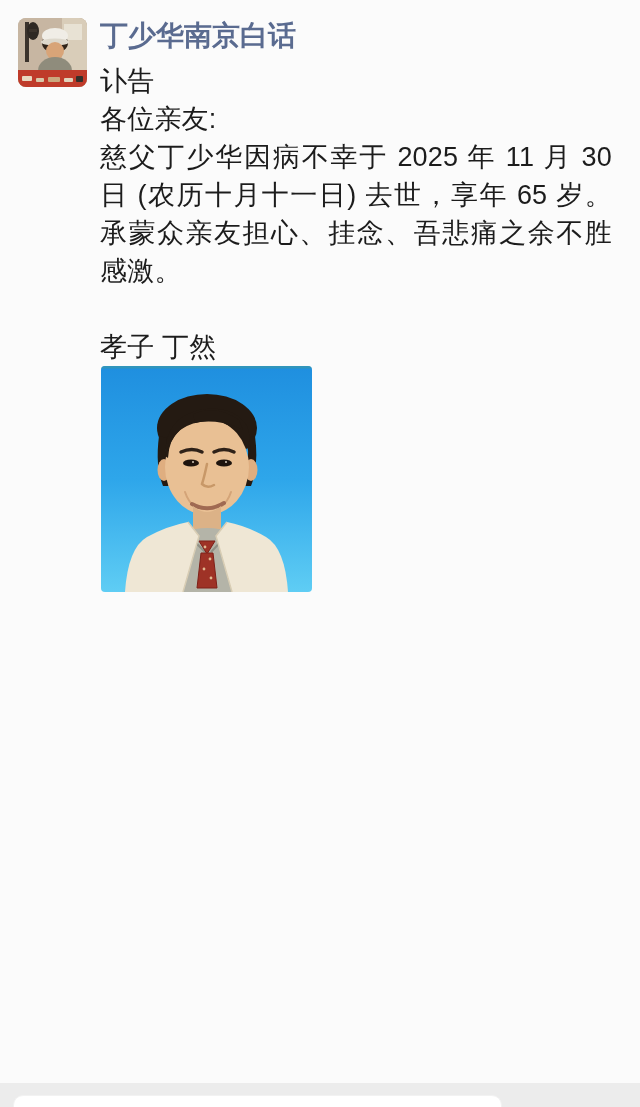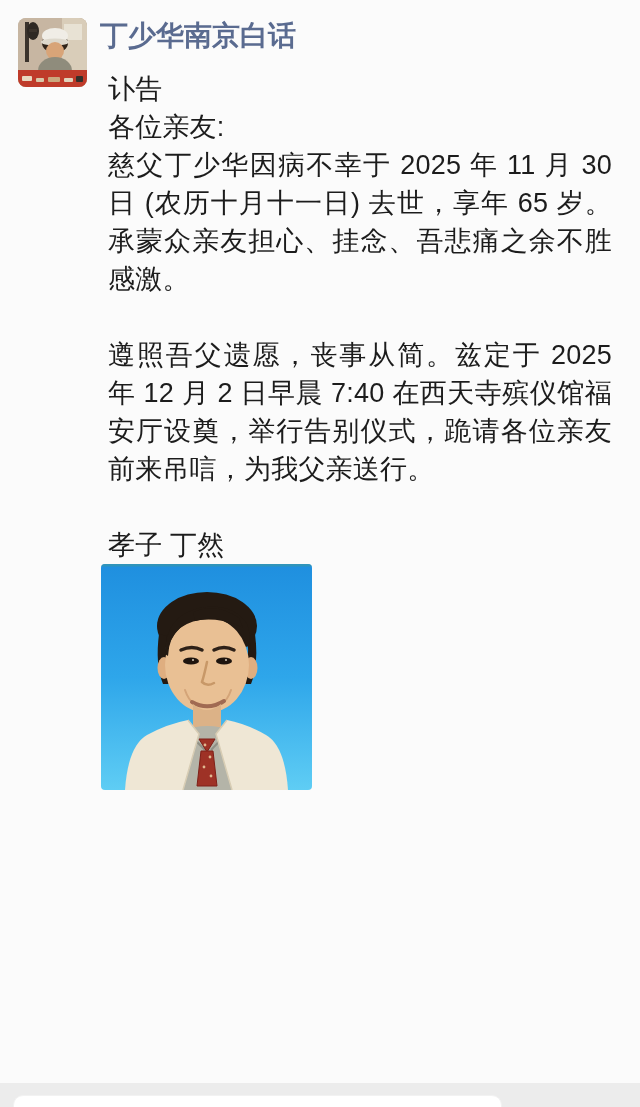--- a/index.html
+++ b/index.html
@@ -29,29 +29,29 @@
     position: absolute;
     left: 100px;
     top: 20px;
     width: 512px;
   }
   .author-name {
     color: #5a6b90;
     font-size: 28px;
     font-weight: 600;
     line-height: 32px;
-    margin-bottom: 18px;
+    margin-bottom: 10px;
     cursor: pointer;
   }
   .body-text p {
     font-size: 27px;
     line-height: 38px;
     color: #1c1c1c;
     letter-spacing: 0.2px;
-    margin: 0 0 38px 8px;
+    margin: 0 0 38px 0;
     white-space: pre-wrap;
     text-align: justify;
   }
   .body-text p:last-of-type { margin-bottom: 0; }
   .portrait {
     display: block;
     margin-left: 1px;
     width: 211px;
     height: 226px;
     border-radius: 4px;
@@ -110,21 +110,20 @@
     </svg>
   </div>
 
   <div class="content">
     <div class="author-name">丁少华南京白话</div>
 
     <div class="body-text">
       <p>讣告
 各位亲友:
 慈父丁少华因病不幸于 2025 年 11 月 30 日 (农历十月十一日) 去世，享年 65 岁。承蒙众亲友担心、挂念、吾悲痛之余不胜感激。</p>
-      <p>遵照吾父遗愿，丧事从简。兹定于 2025 年 12 月 2 日早晨 7:40 在西天寺殡仪馆福安厅设奠，举行告别仪式，跪请各位亲友前来吊唁，为我父亲送行。</p>
       <p>孝子 丁然</p>
     </div>
 
     <div class="portrait">
       <svg viewBox="0 0 211 226">
         <defs>
           <linearGradient id="bgGrad" x1="0" y1="0" x2="0" y2="1">
             <stop offset="0" stop-color="#1f8fdf"></stop>
             <stop offset="0.5" stop-color="#2ea6ea"></stop>
             <stop offset="1" stop-color="#5fcdf4"></stop>

